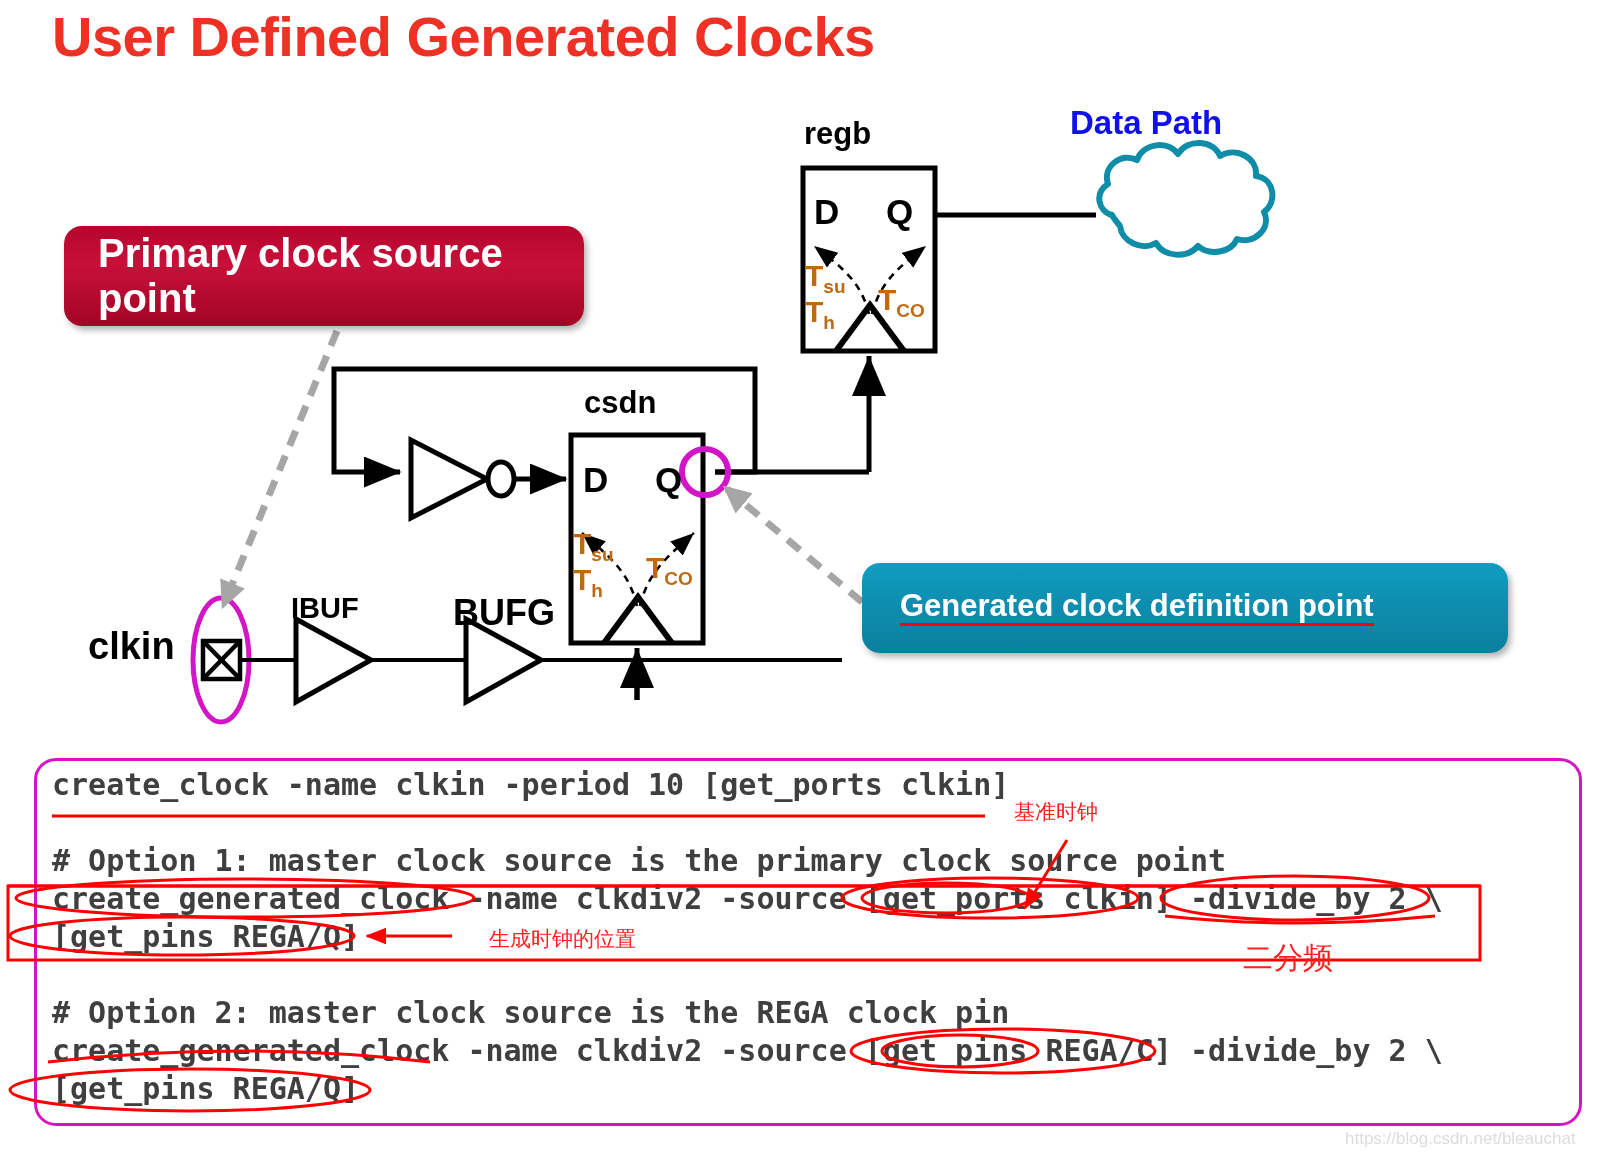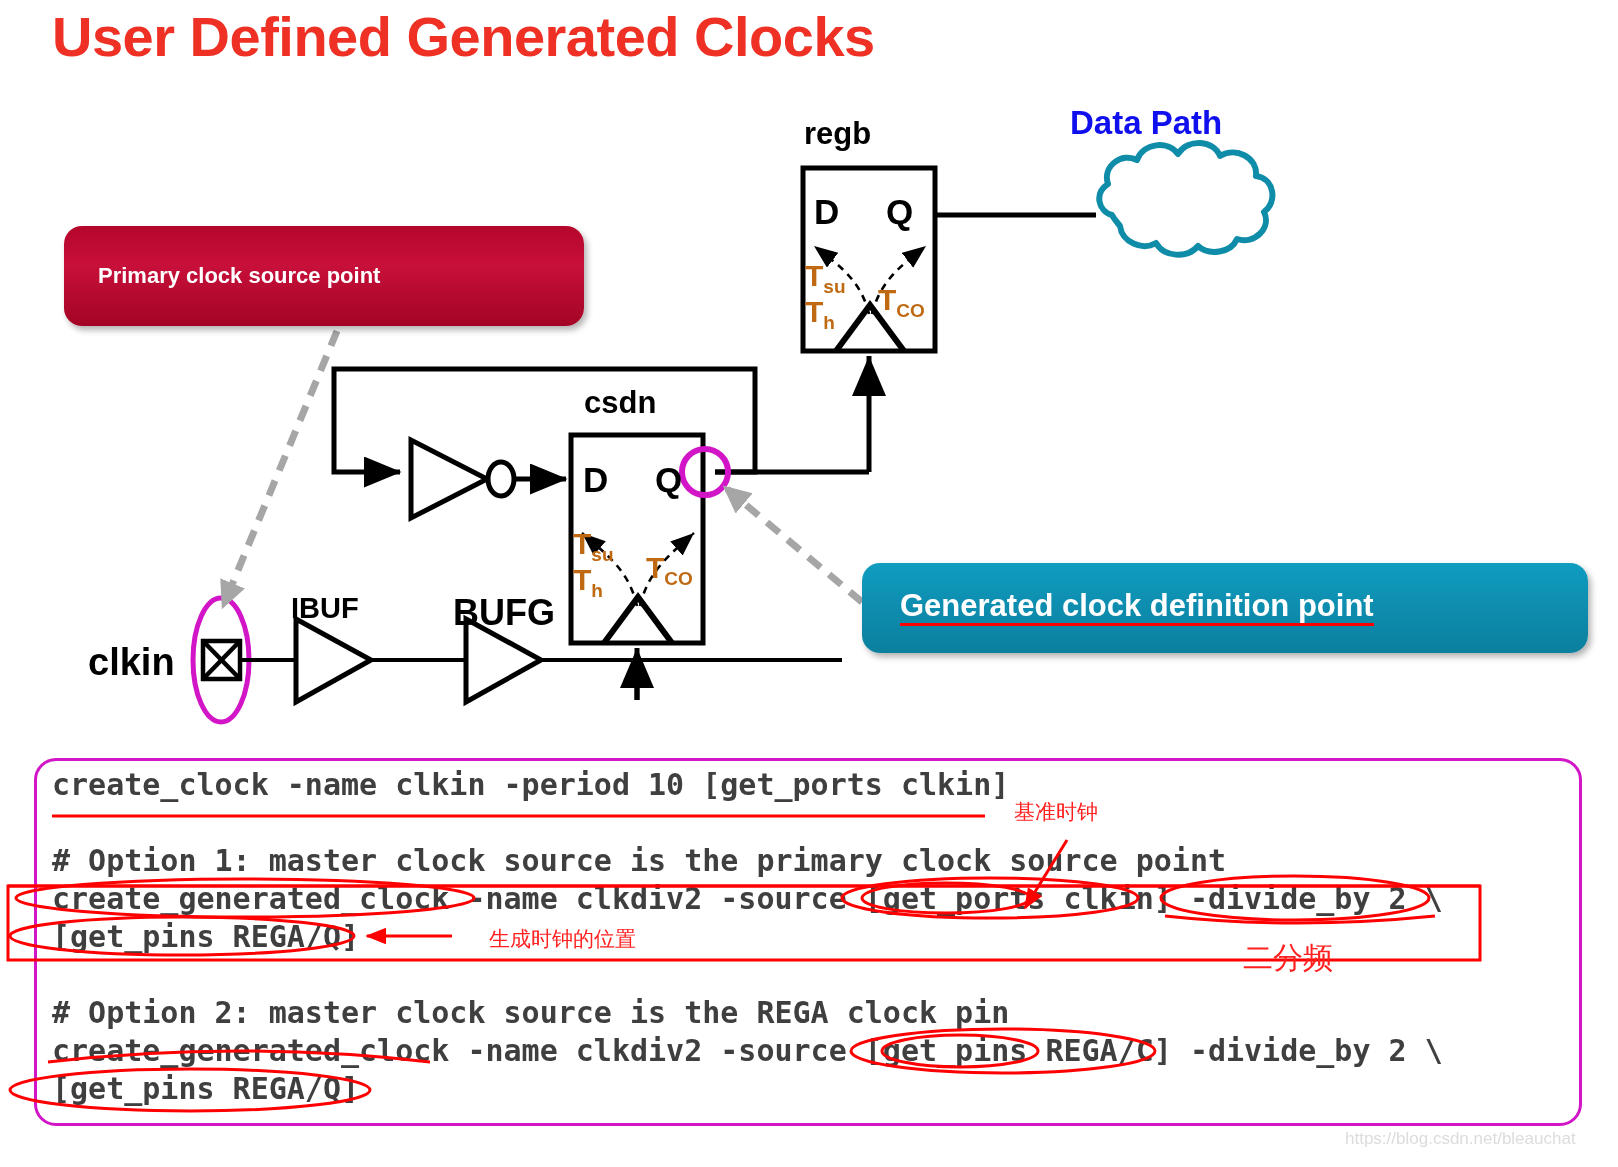--- a/index.html
+++ b/index.html
@@ -21,42 +21,42 @@
   .callout{
     border-radius:18px;
     display:flex; align-items:center;
     color:#ffffff;
     font-weight:bold;
     box-shadow:3px 4px 6px rgba(0,0,0,.30);
   }
   #callout-primary{
     left:64px; top:226px; width:520px; height:100px;
     background:linear-gradient(180deg,#b4062c 0%,#c8103a 38%,#a30425 100%);
-    font-size:22px;
+    font-size:40px;
     padding-left:34px; box-sizing:border-box;
   }
   #callout-generated{
-    left:862px; top:563px; width:726px; height:90px;
+    left:862px; top:563px; width:646px; height:90px;
     background:linear-gradient(180deg,#0f9dc0 0%,#0e8eb0 45%,#0b7f9e 100%);
     font-size:31px;
     padding-left:38px; box-sizing:border-box;
     flex-direction:column; justify-content:center; align-items:flex-start;
   }
   #callout-generated .ul-red{
     border-bottom:3px solid #ff0000; padding-bottom:1px; line-height:1.05;
   }
 
   
   #data-path-label{
     left:1070px; top:104px;
     font-size:33px; font-weight:bold; color:#1010ee;
   }
   #label-regb{left:804px;top:116px;font-size:31px;color:#000;font-weight:bold;}
   #label-rega{left:584px;top:385px;font-size:31px;color:#000;font-weight:bold;}
-  #label-clkin{left:88px;top:641px;font-size:38px;color:#000;font-weight:bold;text-align:center;}
+  #label-clkin{left:88px;top:625px;font-size:38px;color:#000;font-weight:bold;text-align:center;}
   #label-ibuf{left:291px;top:592px;font-size:29px;color:#000;font-weight:bold;}
   #label-bufg{left:453px;top:592px;font-size:36px;color:#000;font-weight:bold;}
 
   .dq{font-size:35px;font-weight:bold;color:#000;}
   .tt{font-size:30px;font-weight:bold;color:#bf6a12;}
   .tt sub{font-size:19px;}
 
   
   #code-block{
     left:34px; top:758px; width:1548px; height:368px;

